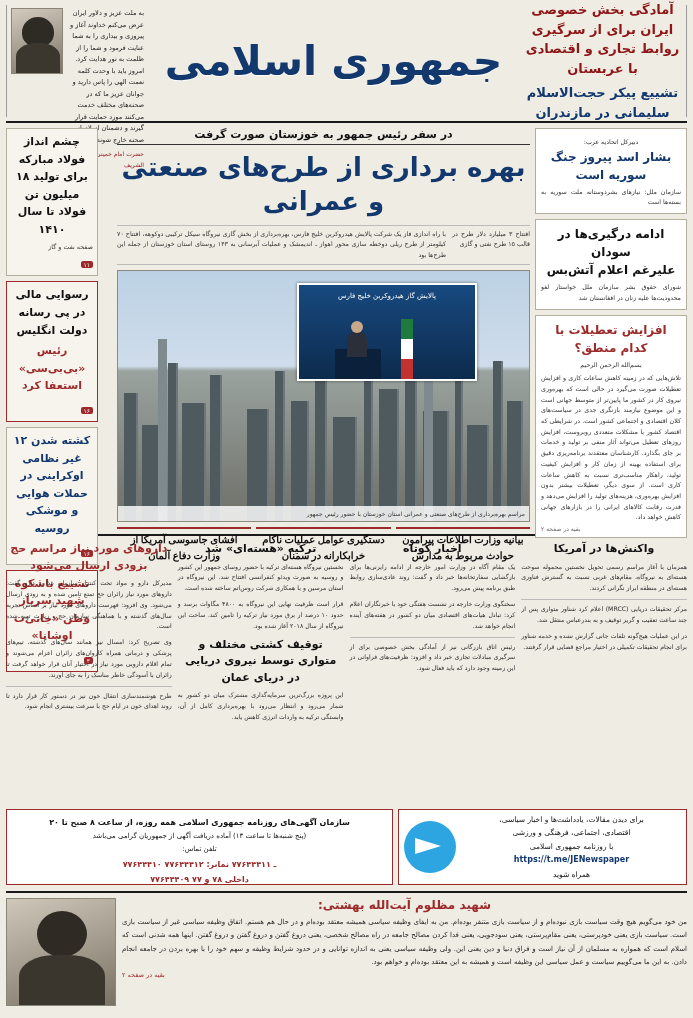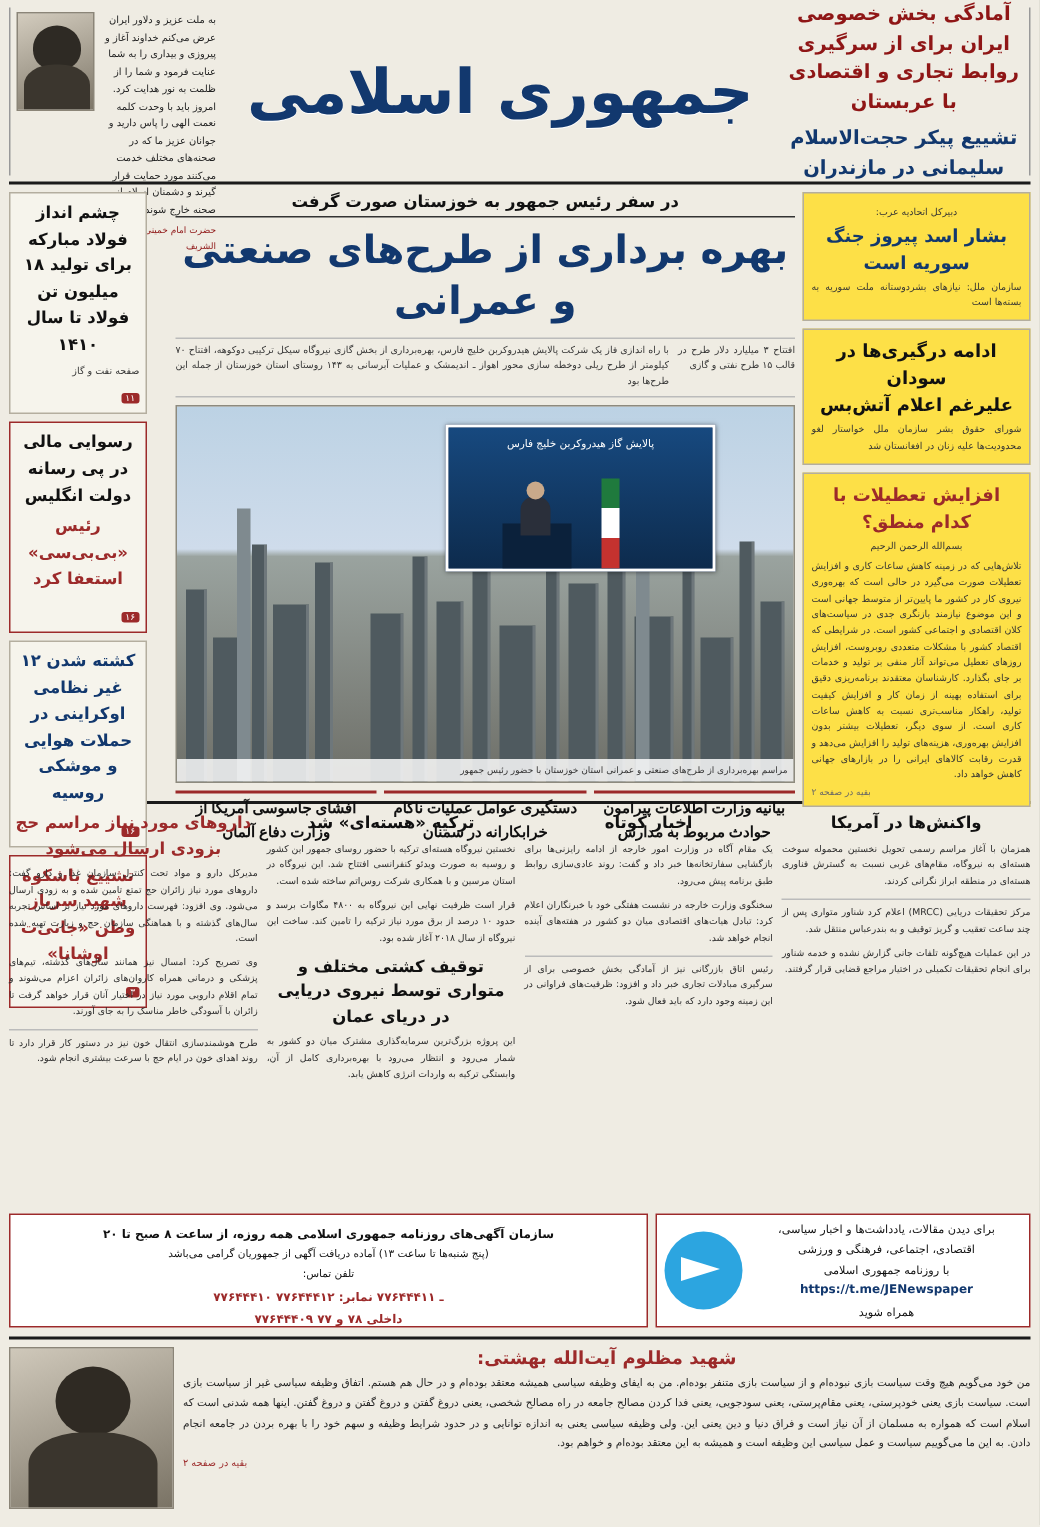--- a/index.html
+++ b/index.html
@@ -164,21 +164,21 @@
 
   .undercuts {
     display:flex; flex-direction:row-reverse; gap:5px; margin-top:5px;
   }
   .undercut {
     flex:1; border-top:2px solid #9c2a2a; padding-top:3px;
     font-size:10px; font-weight:bold; text-align:center; line-height:1.6; color:#111;font-family:Liberation Serif, serif;
   }
 
   
-  .lbox { border:1px solid #b4ae9f; background:#fde047; padding:5px; margin-bottom:5px; }
+  .lbox { border:1px solid #b4ae9f; background:#ffffff; padding:5px; margin-bottom:5px; }
   .lbox .ttl { font-size:12px; font-weight:bold; text-align:center; line-height:1.5; color:#9c2a2a;}
   .lbox .ttl.blue { color:#12386e; }
   .lbox .ttl.blk { color:#111; }
   .lbox .sm { font-size:6.3px; line-height:1.7; text-align:justify; color:#333; margin-top:3px;}
   .lbox .src { font-size:6px; color:#666; text-align:left; margin-top:2px;}
 
   
   .lower {
     margin-top: 6px; border-top: 2px solid #1a1a1a; padding-top: 5px;
   }
@@ -191,21 +191,21 @@
     margin:0 0 4px; font-size:11px; font-weight:bold; text-align:center;
     color:#111; line-height:1.5;
   }
   .tcol h5.red{color:#9c2a2a;}
   .tcol .para { font-size:6.2px; line-height:1.75; text-align:justify; color:#2b2b2b; margin-bottom:5px;}
   .sep { border-top:1px solid #bbb; margin:4px 0; }
 
   
   .ads { display:flex; flex-direction:row-reverse; gap:5px; margin-top:6px; height:76px;}
   .ad-tg {
-    width: 250px; border:1px solid #9c2a2a; background:#fff;
+    width: 289px; border:1px solid #9c2a2a; background:#fff;
     display:flex; flex-direction:row-reverse; align-items:center; gap:6px; padding:5px;
   }
   .tg-icon {
     width:52px; height:52px; border-radius:50%; background:#2ca5e0;
     position:relative; flex:0 0 52px;
   }
   .tg-icon::after{
     content:""; position:absolute; left:11px; top:17px;
     width:0;height:0; border-left:26px solid #fff; border-top:8px solid transparent; border-bottom:8px solid transparent;
   }

